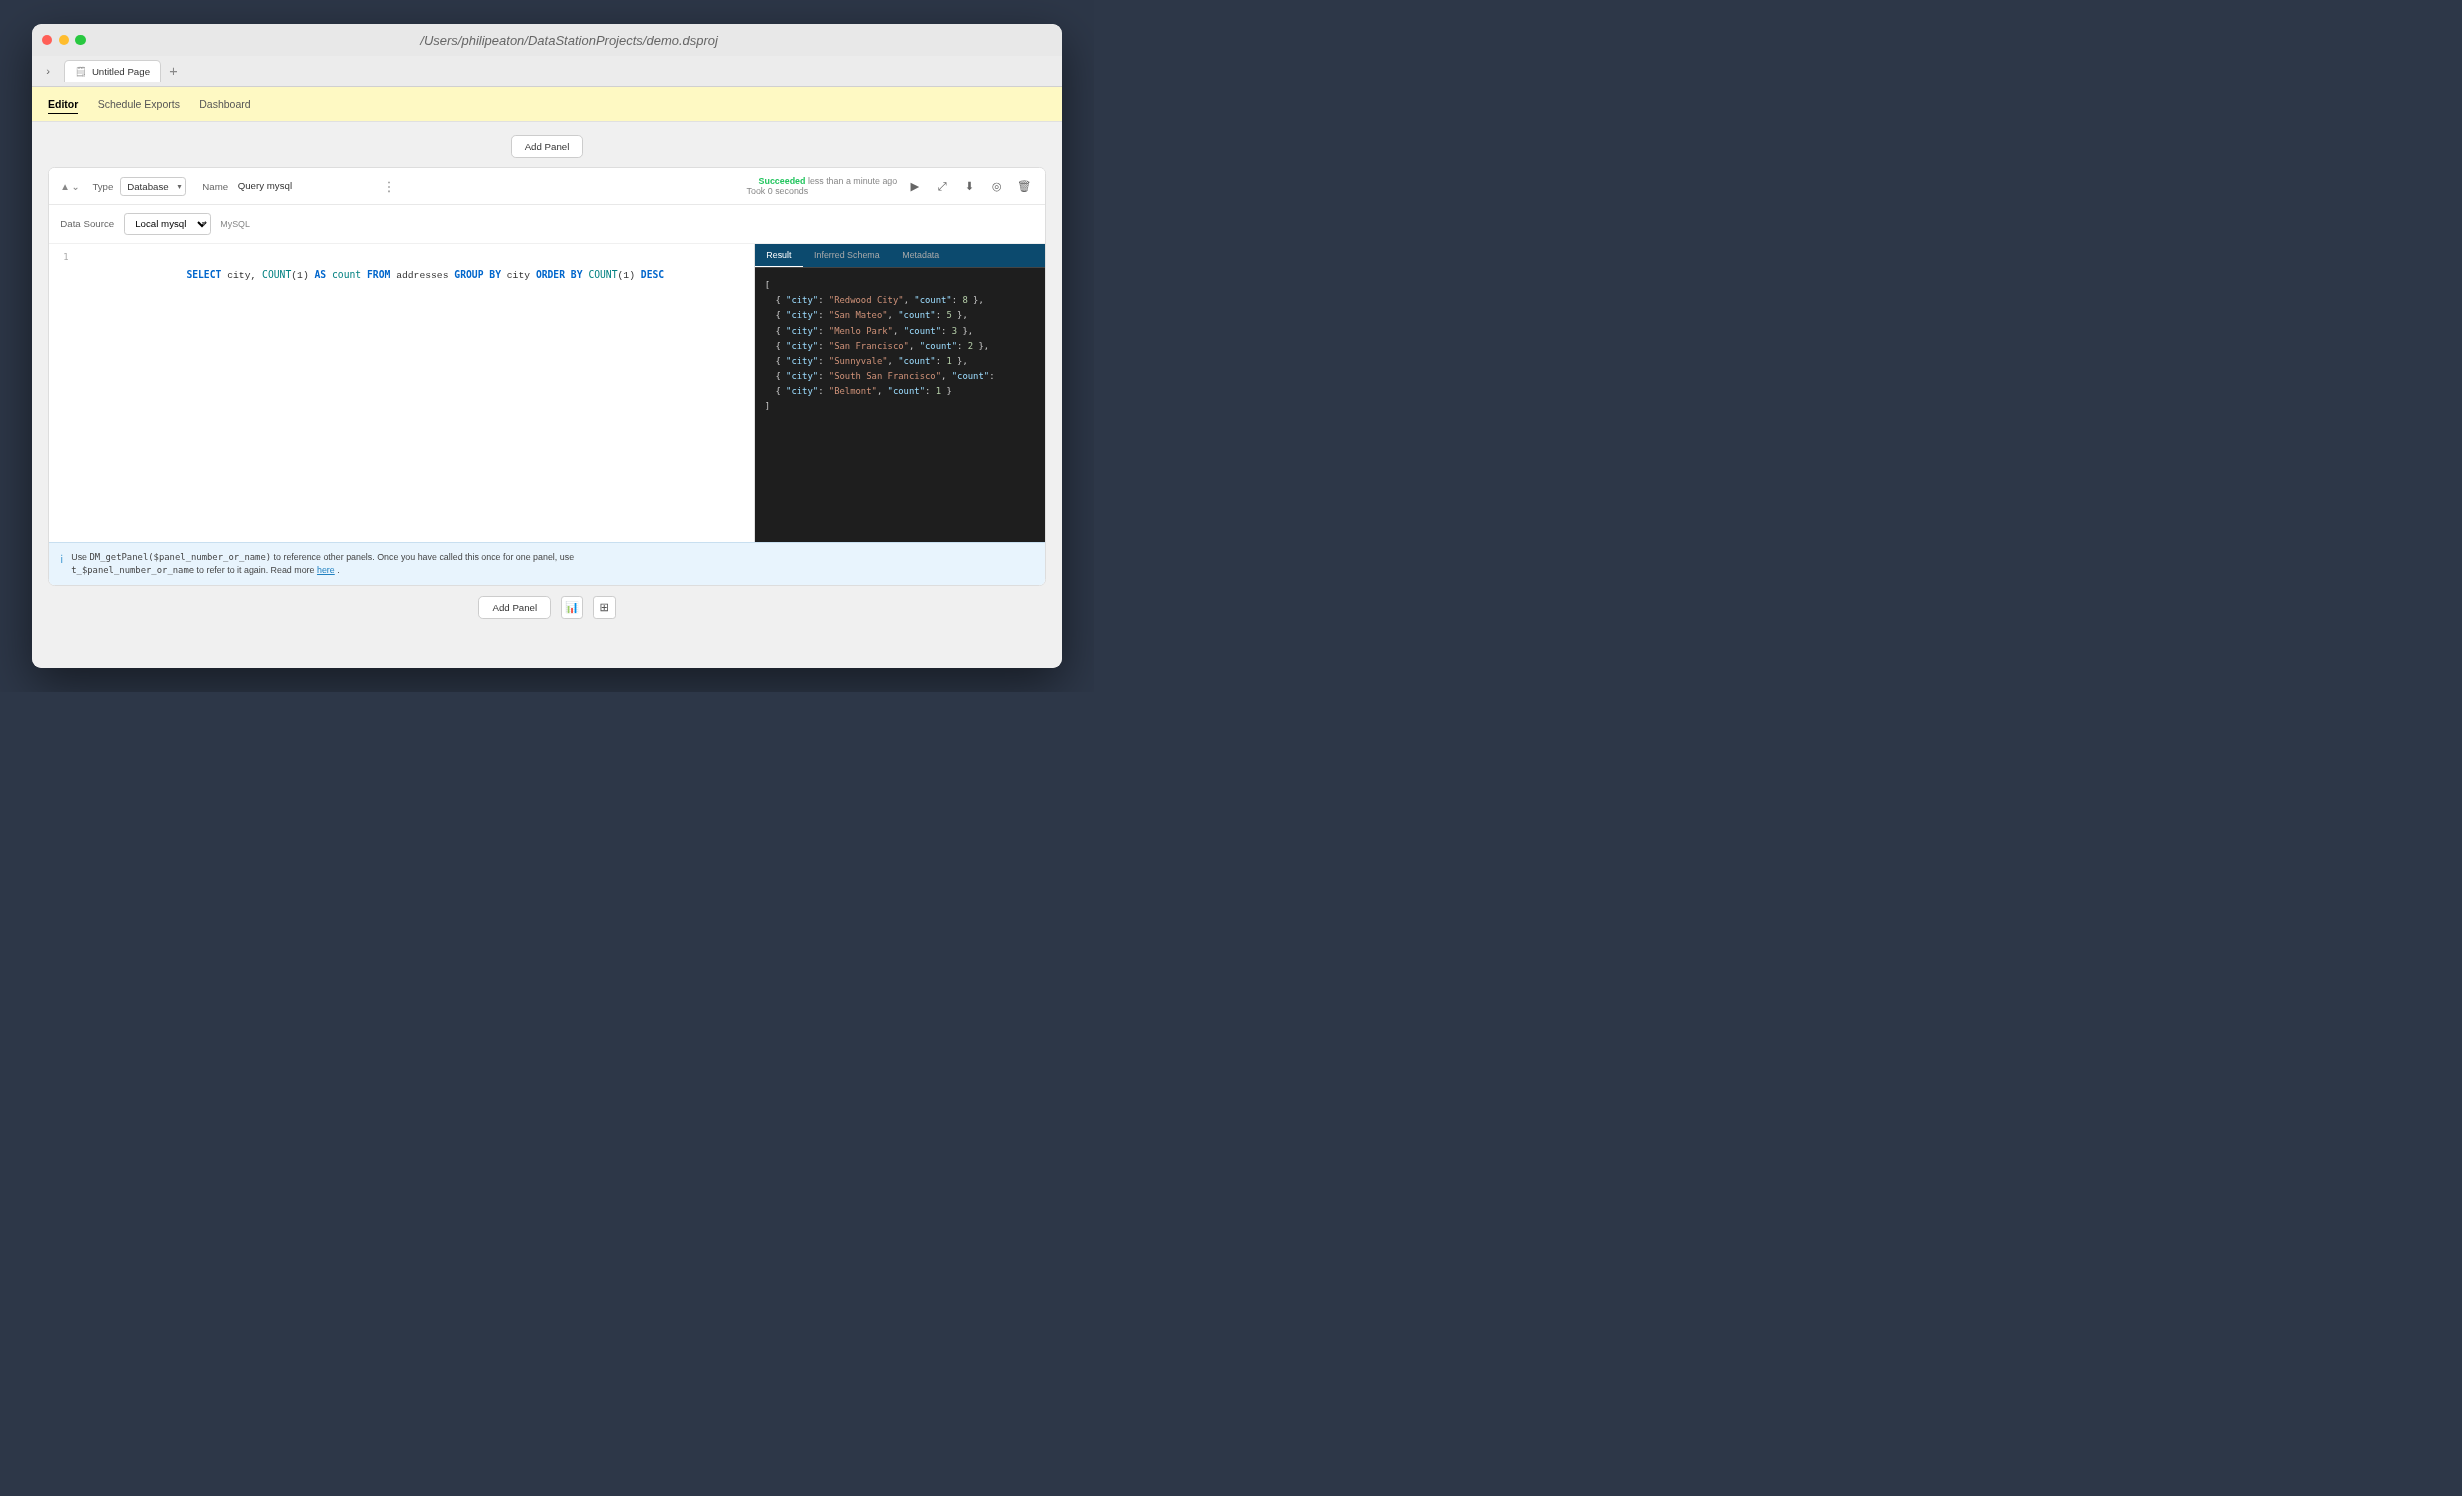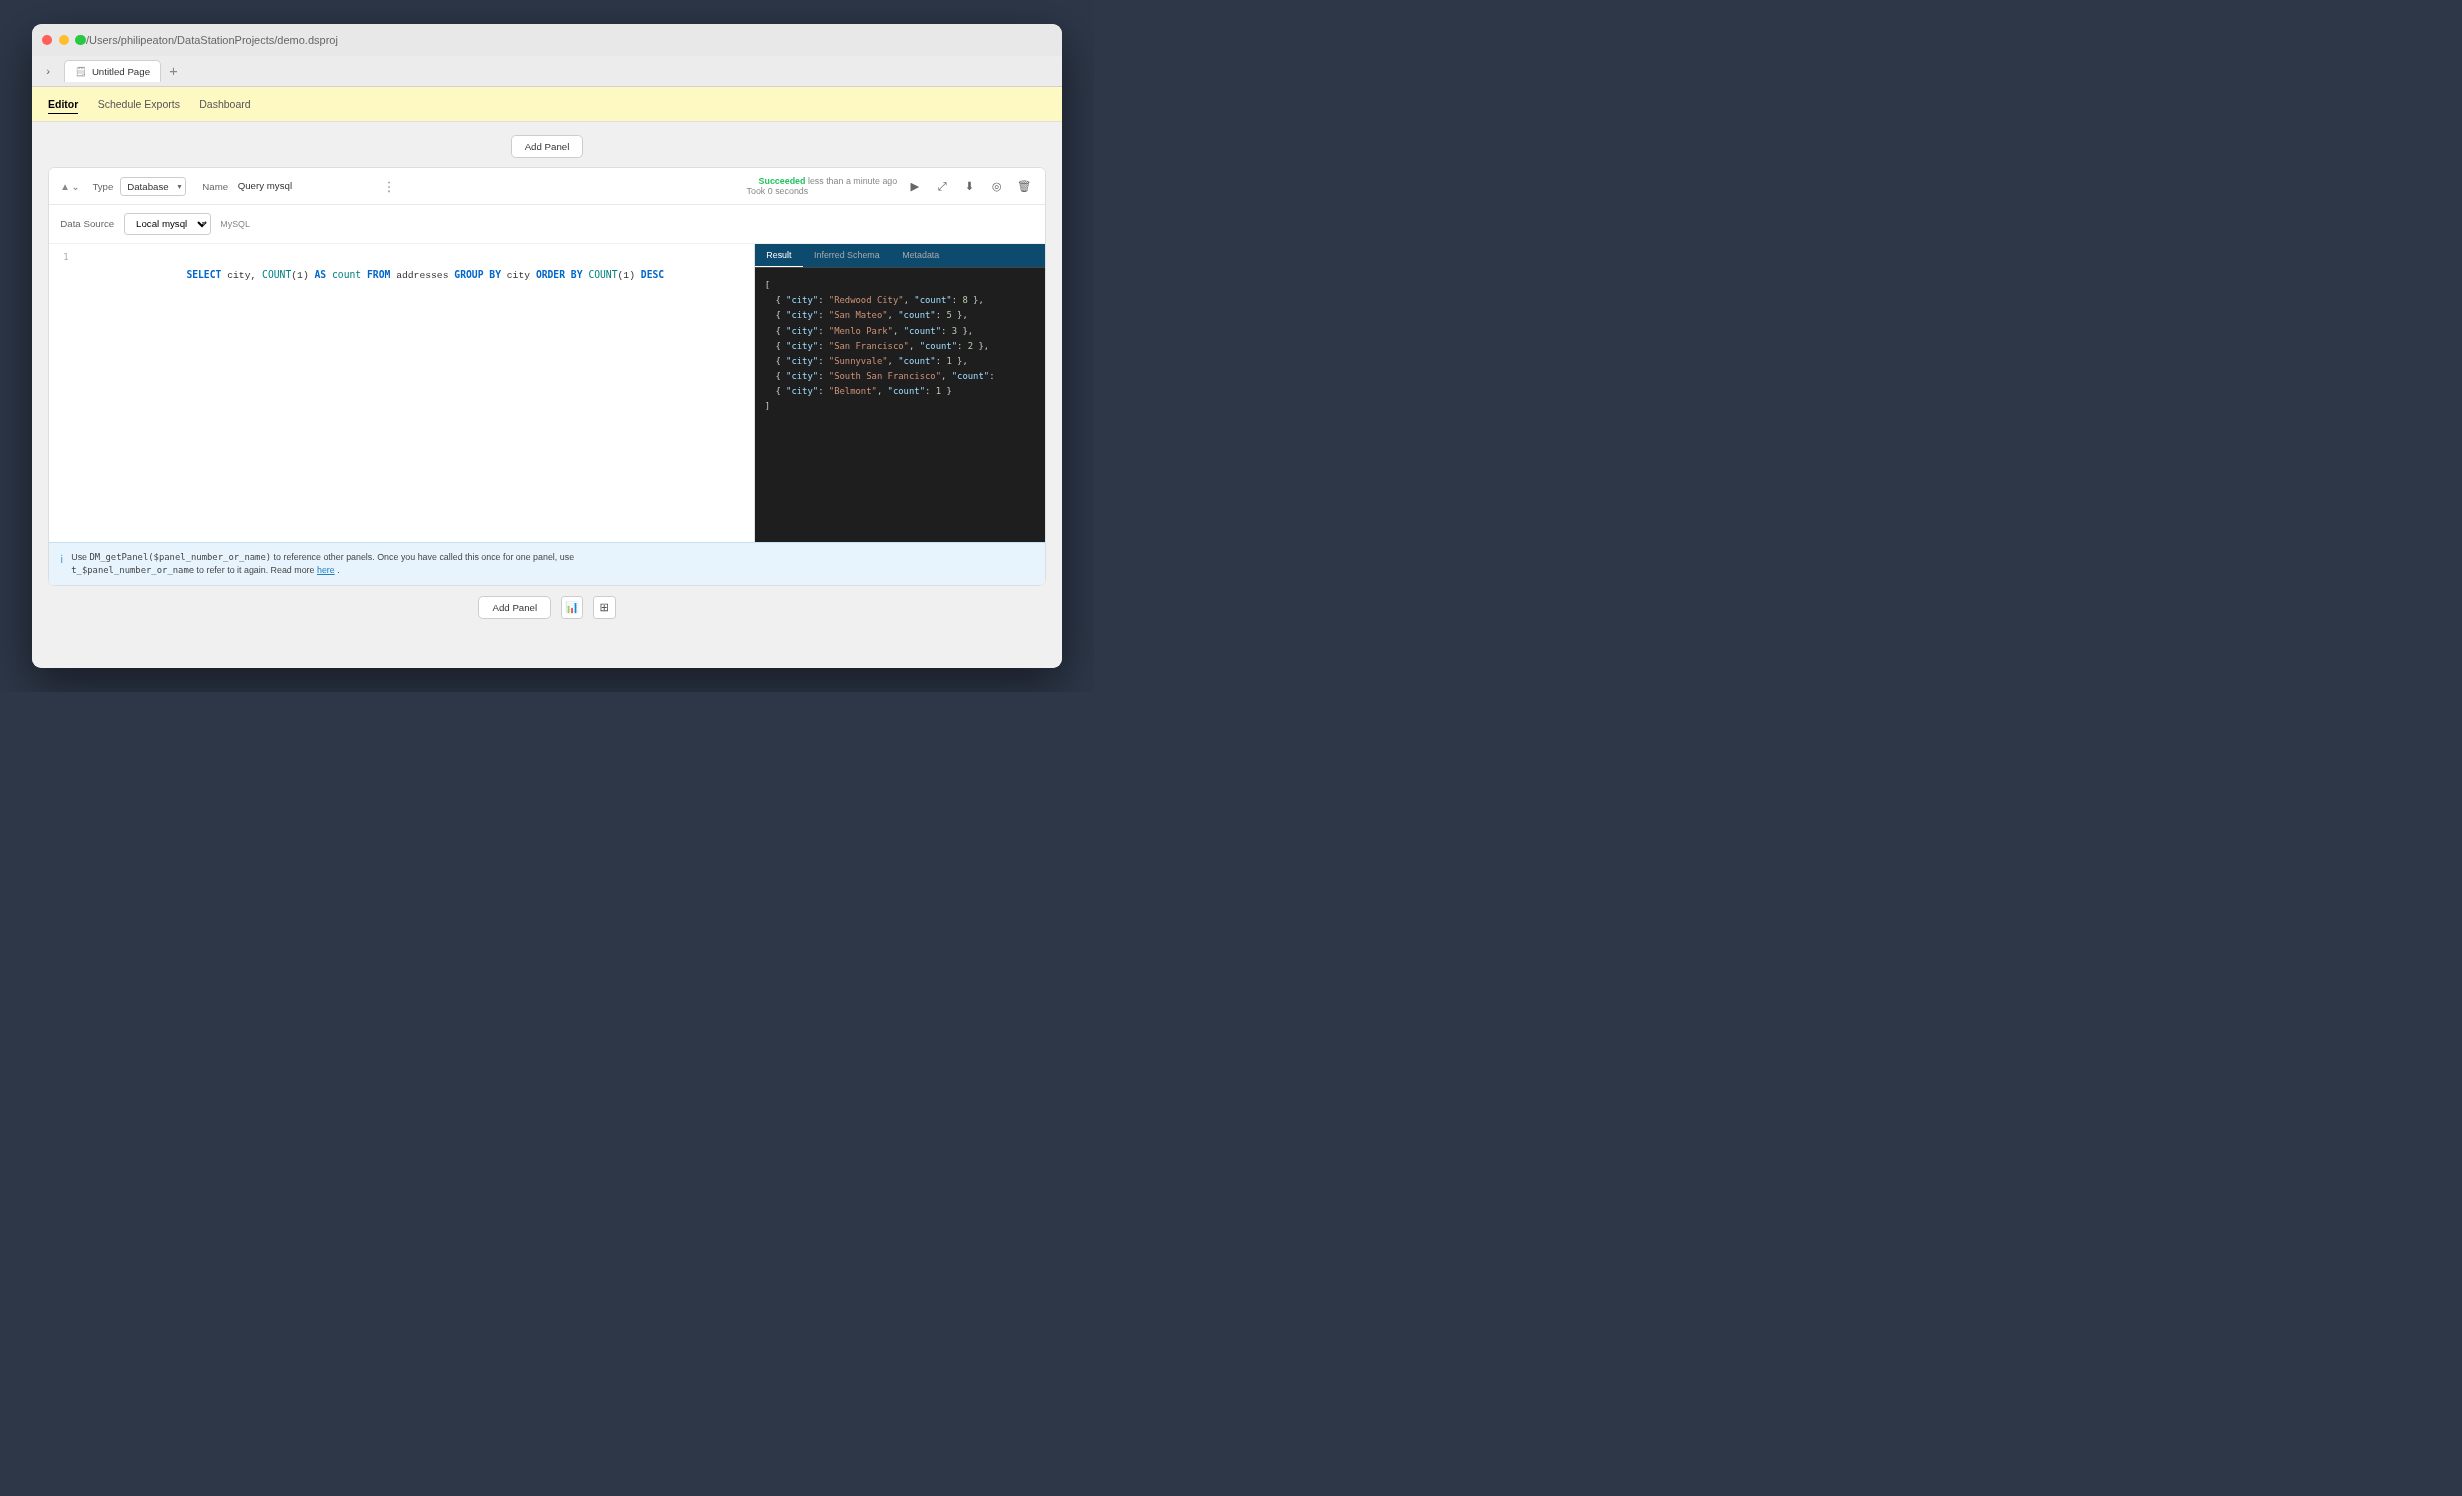--- a/index.html
+++ b/index.html
@@ -41,23 +41,24 @@
     .traffic-light {
       width: 10.5px;
       height: 10.5px;
       border-radius: 50%;
     }
     .tl-red { background: #ff5f57; }
     .tl-yellow { background: #ffbd2e; }
     .tl-green { background: #28c840; }
     .titlebar-title {
       flex: 1;
-      text-align: left;
-      font-size: 11px;
-      color: #666;
+      text-align: center;
+      font-size: 13px;
+      color: #666;
+      font-style: italic;
     }
     
     .tabbar {
       background: #ececec;
       height: 31px;
       display: flex;
       align-items: center;
       padding: 0 6.4px;
       border-bottom: 0.8px solid #d0d0d0;
       flex-shrink: 0;
@@ -272,21 +273,20 @@
       font-size: 9.7px;
       color: #666;
     }
     .datasource-select {
       background: white;
       border: 0.8px solid #ccc;
       border-radius: 3.2px;
       padding: 3.2px 6.4px;
       font-size: 9.7px;
       cursor: pointer;
-      text-align: right;
     }
     .datasource-type {
       font-size: 8.9px;
       color: #888;
     }
     
     .panel-main {
       display: flex;
       height: 298px;
     }

